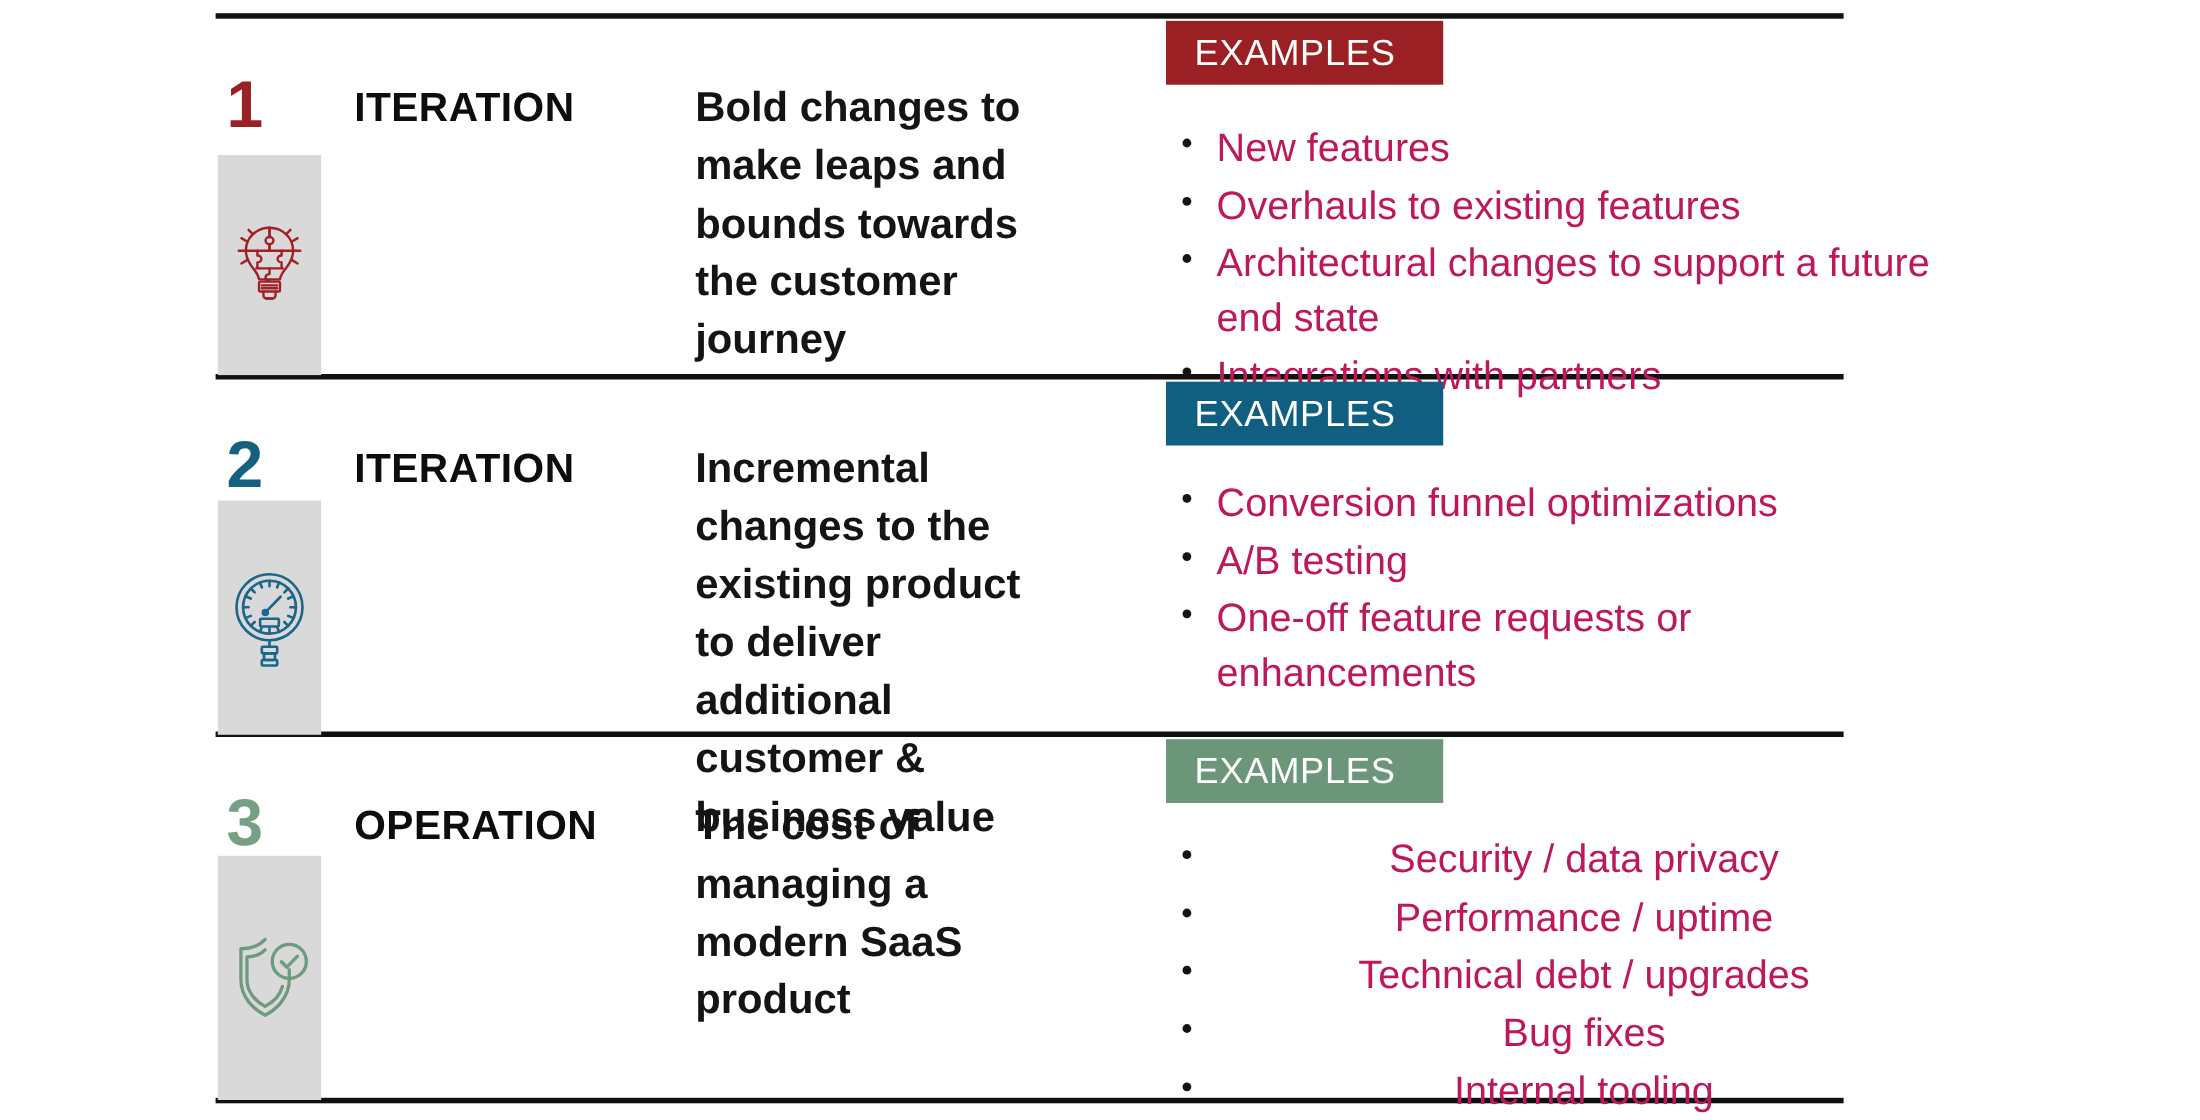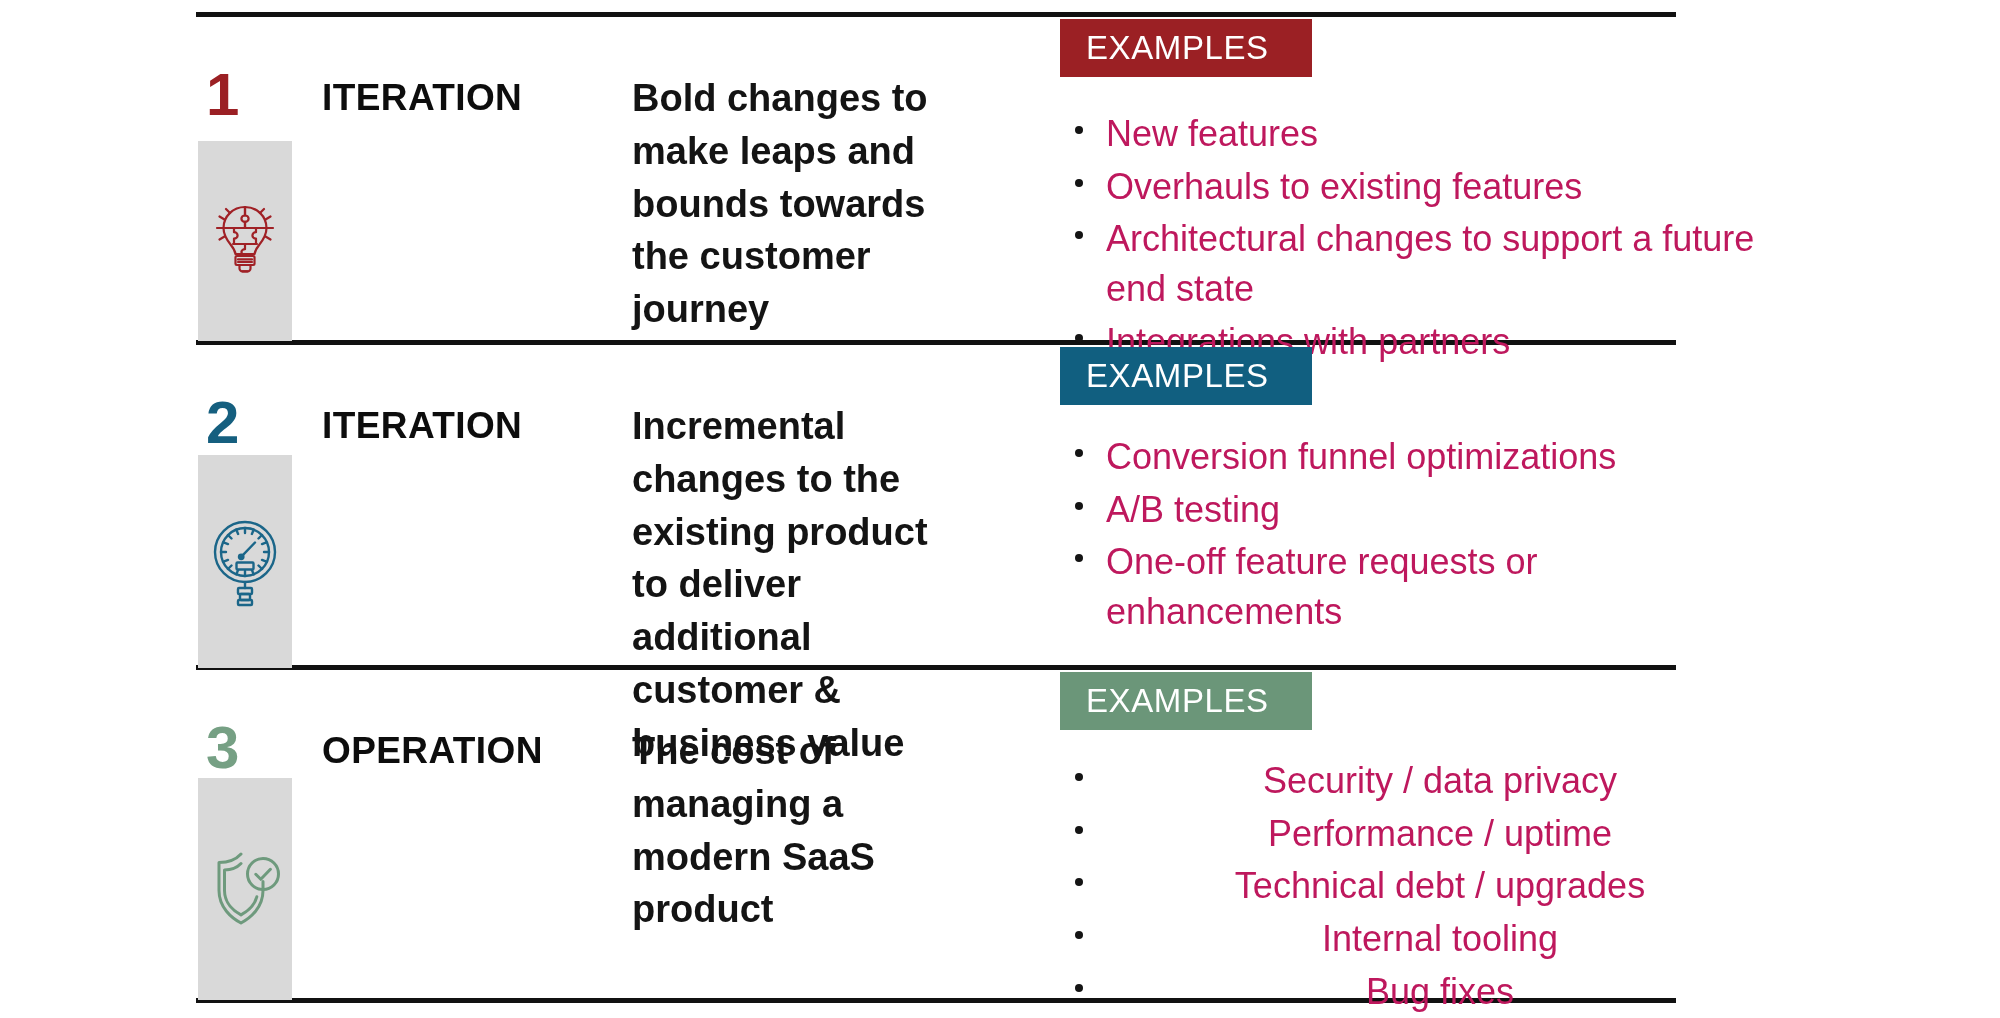--- a/index.html
+++ b/index.html
@@ -255,18 +255,18 @@
     </div>
 
     <div class="badge" style="background: rgb(107, 150, 121);">
       <span class="badge-label">EXAMPLES</span>
     </div>
 
     <ul class="bullets">
       <li>Security / data privacy</li>
       <li>Performance / uptime</li>
       <li>Technical debt / upgrades</li>
+      <li>Bug fixes</li>
       <li>Internal tooling</li>
-      <li>Bug fixes</li>
     </ul>
   </div>
 
 </div>
 
 </body></html>

